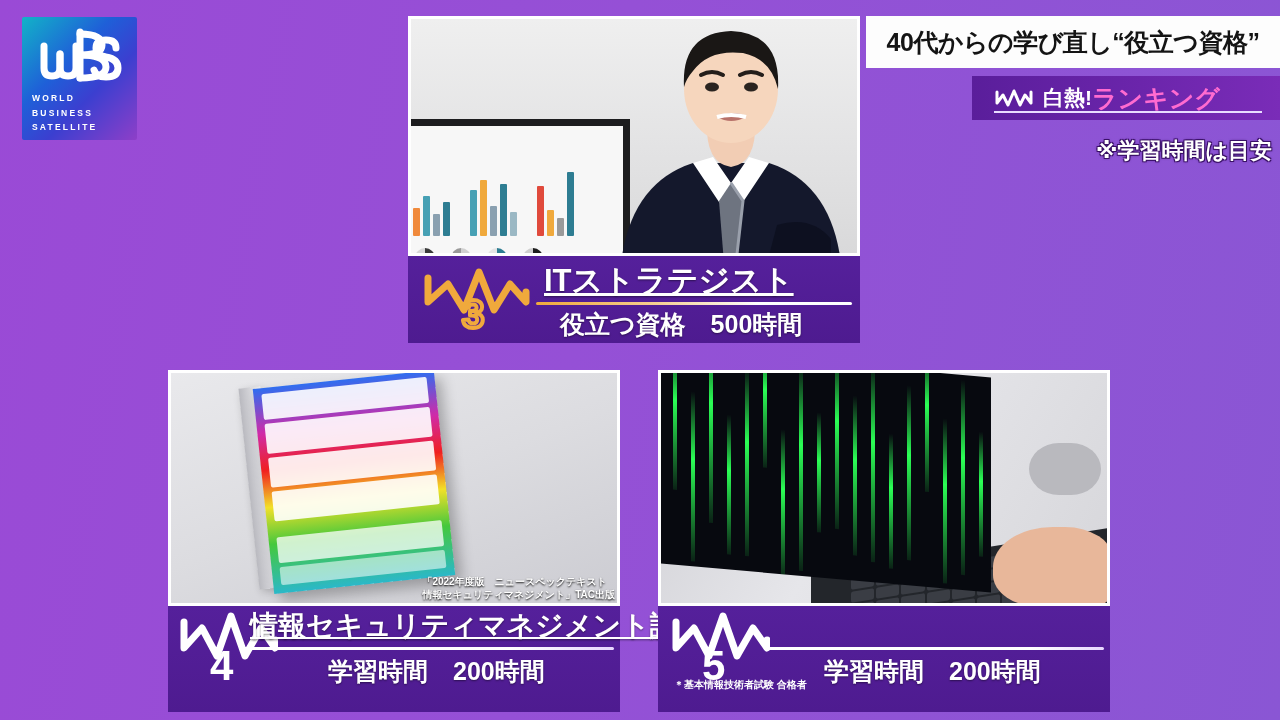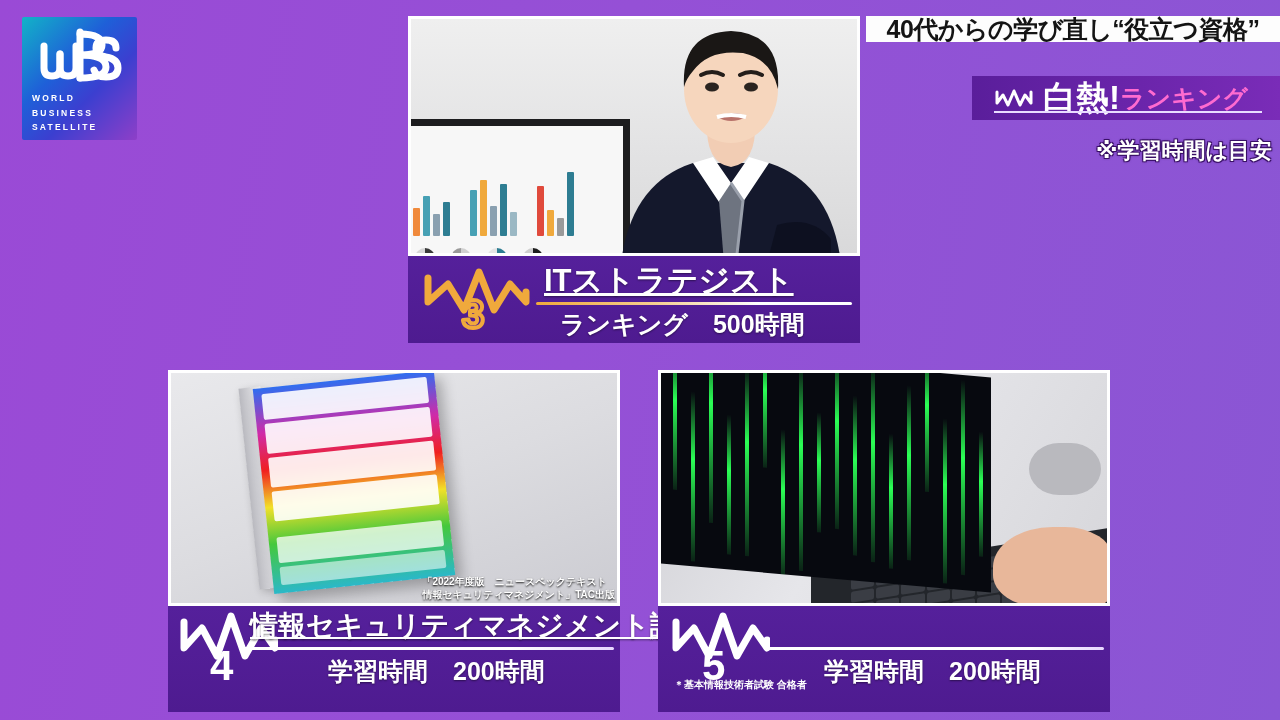--- a/index.html
+++ b/index.html
@@ -22,34 +22,34 @@
   .logo .mono svg{display:block}
   .logo .words{
     position:absolute;left:10px;top:74px;right:6px;
     color:#ffffff;font-size:8.5px;letter-spacing:2.2px;font-weight:700;
     line-height:14.5px;text-align:left;
   }
   .logo .words div{white-space:nowrap;}
 
   
   .headline{
-    position:absolute;left:866px;top:16px;width:414px;height:26px;
+    position:absolute;left:866px;top:16px;width:414px;height:52px;
     background:#fdfdfd;display:flex;align-items:center;justify-content:center;
   }
   .headline span{
     color:#141414;font-size:25px;font-weight:700;letter-spacing:-0.5px;
     white-space:nowrap;
   }
   .rankbadge{
     position:absolute;left:972px;top:76px;width:308px;height:44px;
     background:linear-gradient(90deg,#5a1e9b 0%,#6b25ab 55%,#7a2cb8 100%);
     display:flex;align-items:center;
   }
   .rankbadge .crownmini{margin-left:22px;margin-right:9px;display:block}
-  .rankbadge .txt1{color:#ffffff;font-size:33px;font-weight:700;letter-spacing:0px;}
+  .rankbadge .txt1{color:#ffffff;font-size:21px;font-weight:700;letter-spacing:0px;}
   .rankbadge .txt2{color:#ff6bd0;font-size:25px;font-weight:700;letter-spacing:0px;}
   .rankbadge .uline{
     position:absolute;left:22px;right:18px;bottom:7px;height:2px;background:#e9dcff;
   }
   .note{
     position:absolute;left:1060px;top:136px;width:212px;height:30px;
     display:flex;align-items:center;justify-content:flex-end;
     color:#ffffff;font-size:22px;font-weight:700;
     text-shadow:0 0 3px #3a1166,1px 1px 0 #3a1166,-1px 1px 0 #3a1166,1px -1px 0 #3a1166,-1px -1px 0 #3a1166;
     white-space:nowrap;
@@ -223,21 +223,21 @@
   </div>
   <div class="strip">
     <div class="crownwrap">
       <svg width="108" height="72" viewBox="0 0 108 72" fill="none" stroke="#f0a93c" stroke-width="7" stroke-linejoin="round" stroke-linecap="round">
         <path d="M6 16 L6 40 L26 22 L42 48 L57 10 L72 48 L88 22 L104 40 L104 30"></path>
         <text x="40" y="66" font-family="'Liberation Sans',sans-serif" font-size="40" font-weight="700" fill="none" stroke="#f0a93c" stroke-width="4">3</text>
       </svg>
     </div>
     <div class="title">ITストラテジスト</div>
     <div class="accent"></div>
-    <div class="hours">ランキング　500時間</div>
+    <div class="hours">役立つ資格　500時間</div>
   </div>
 </div>
 
 <div class="card" id="card4">
   <div class="photo">
     <div class="ph4bg"></div>
     <div class="booksp"></div>
     <div class="book">
       <div class="bk" style="top:6px;height:26px;"></div>
       <div class="bk" style="top:36px;height:30px;"></div>

